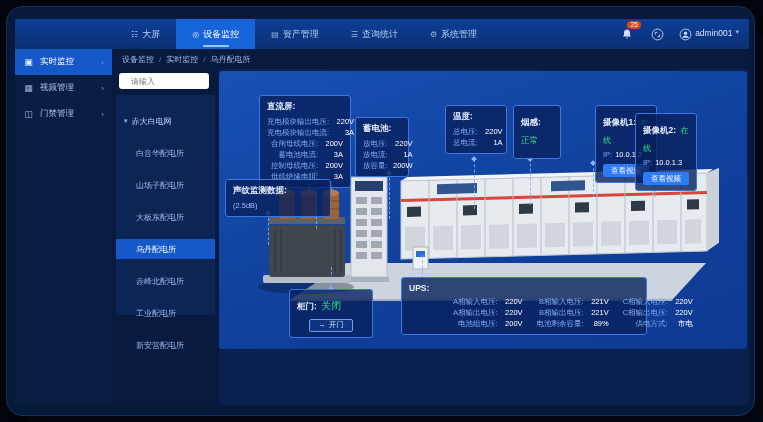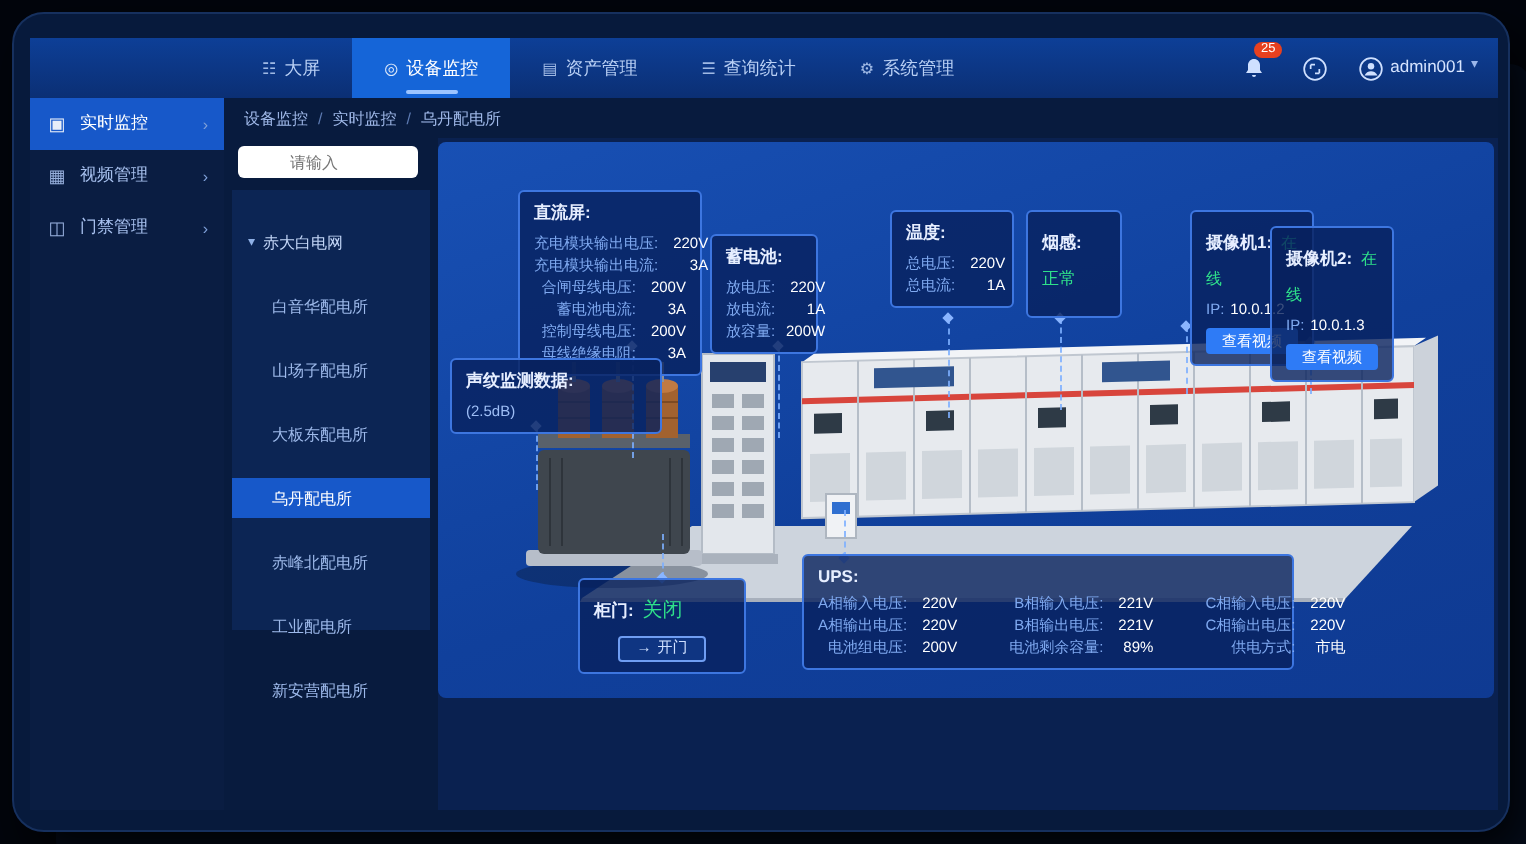--- a/index.html
+++ b/index.html
@@ -34,21 +34,21 @@
   .side-item.active{background:#1758c9;color:#fff;}
 
   
   .crumb{position:absolute;left:97px;top:30px;right:0;height:20px;display:flex;align-items:center;
          gap:5px;padding-left:10px;font-size:8px;color:#9fb8e8;background:#081b3e;}
   .crumb .sep{color:#5e7cb4;}
 
   
   .subcol{position:absolute;left:97px;top:50px;width:107px;bottom:0;background:#081b3e;}
   .search{position:absolute;left:7px;top:4px;width:90px;height:16px;background:#fff;border:none;border-radius:3px;
-          font-size:8px;padding:0 4px 0 26px;color:#333;outline:none;box-sizing:border-box;}
+          font-size:8px;padding:0 4px 0 12px;color:#333;outline:none;box-sizing:border-box;}
   .mag{position:absolute;left:11px;top:8px;width:6px;height:6px;border:1px solid #9aa5b5;border-radius:50%;pointer-events:none;}
   .mag::after{content:"";position:absolute;left:5px;top:5px;width:3px;height:1px;background:#9aa5b5;transform:rotate(45deg);}
   .tree{position:absolute;left:4px;top:26px;width:99px;height:220px;background:#0c2554;padding-top:4px;box-sizing:border-box;}
   .tnode{height:20px;display:flex;align-items:center;font-size:8px;color:#c3d6f7;cursor:pointer;padding-left:8px;gap:4px;margin-top:12px;}
   .tnode.child{padding-left:20px;color:#9db9ea;}
   .tnode.sel{background:#1758c9;color:#fff;}
   .tcaret{font-size:7px;color:#8fb0e6;}
 
   
   .main{position:absolute;left:204px;top:52px;width:528px;height:278px;border-radius:4px;
@@ -65,21 +65,21 @@
   .warm{color:#ffa43d;}
   .btn{display:block;margin:4px auto 0;background:#2e7bf6;color:#fff;border:none;border-radius:2px;
        font-size:7.5px;height:13px;line-height:13px;padding:0 8px;cursor:pointer;font-family:inherit;}
   .btn-ghost{display:inline-flex;align-items:center;gap:3px;background:rgba(47,123,246,.18);color:#cfe0ff;
        border:1px solid #6f9df2;border-radius:2px;font-size:7.5px;height:13px;line-height:12px;padding:0 8px;cursor:pointer;font-family:inherit;}
 
   .vline{position:absolute;width:0;border-left:1px dashed rgba(125,175,255,.85);}
   .dot{position:absolute;width:4px;height:4px;background:#8ab5ff;transform:rotate(45deg);}
 
   
-  .ups-grid{display:flex;gap:26px;}
+  .ups-grid{display:flex;gap:14px;margin-left:44px;}
   .ups-col{display:flex;flex-direction:column;}
 </style>
 </head>
 <body>
 
 <div class="device">
 <div class="app">
 
   <div class="topnav">
     <div class="nav-items">

